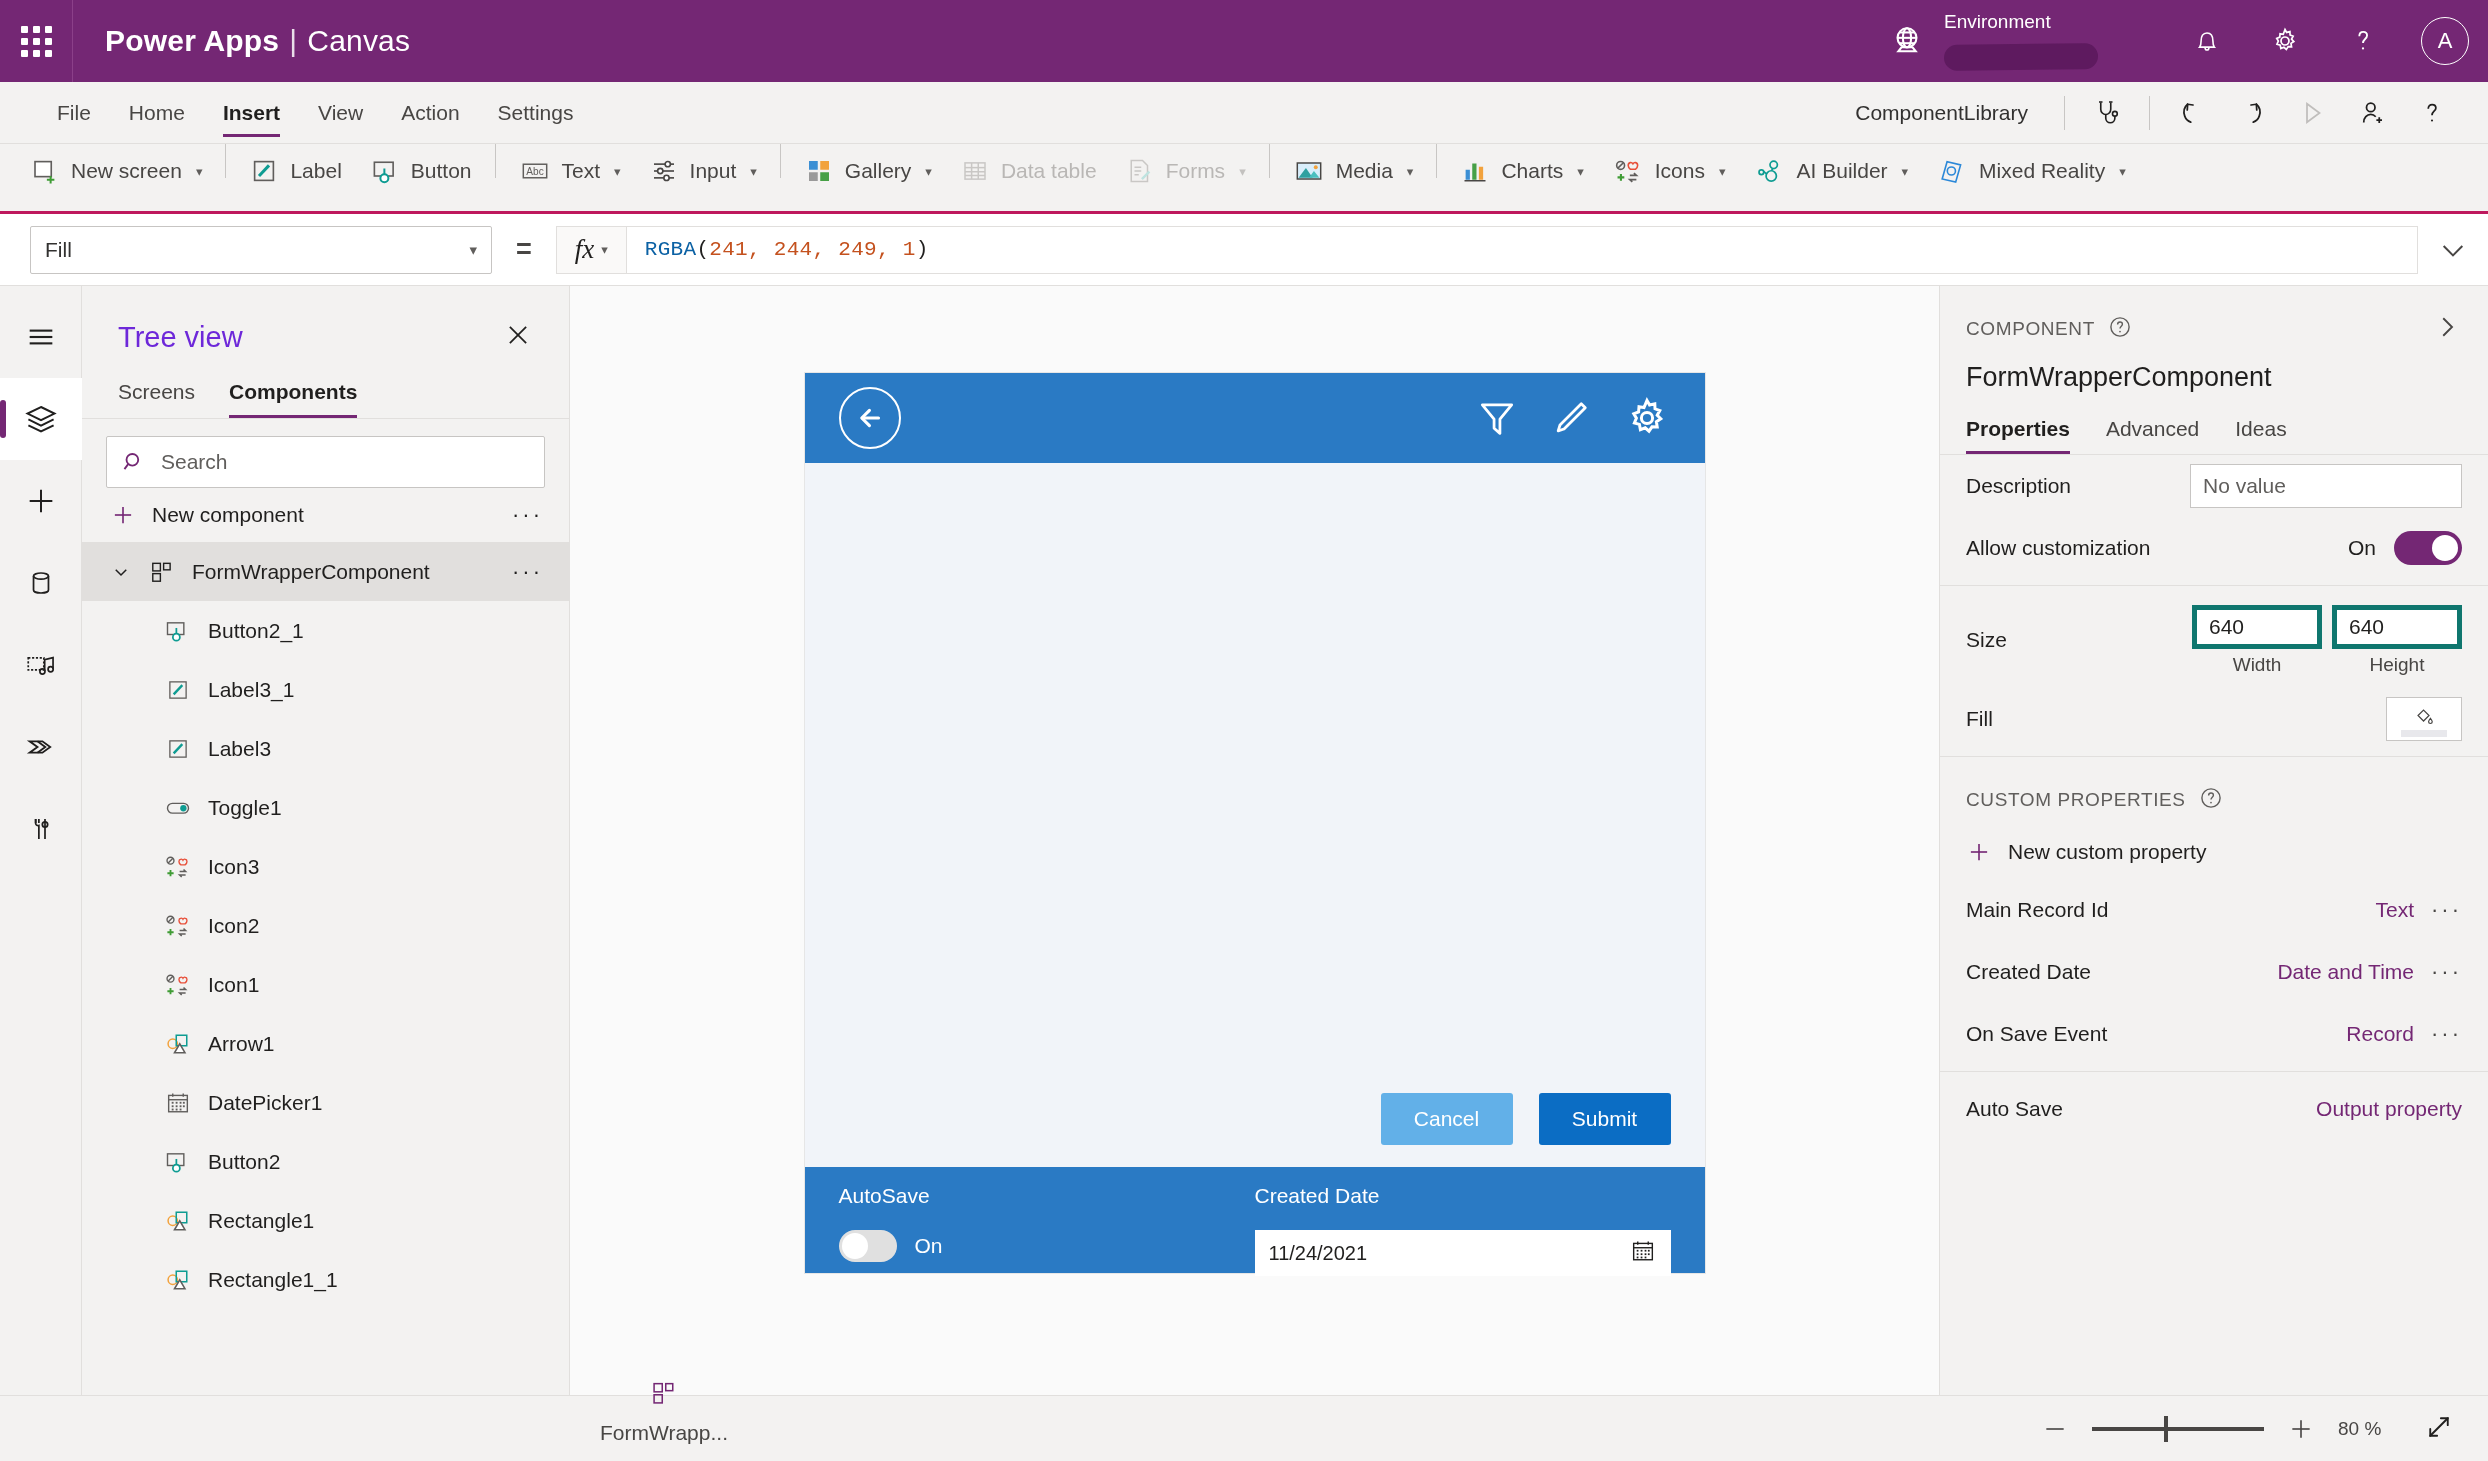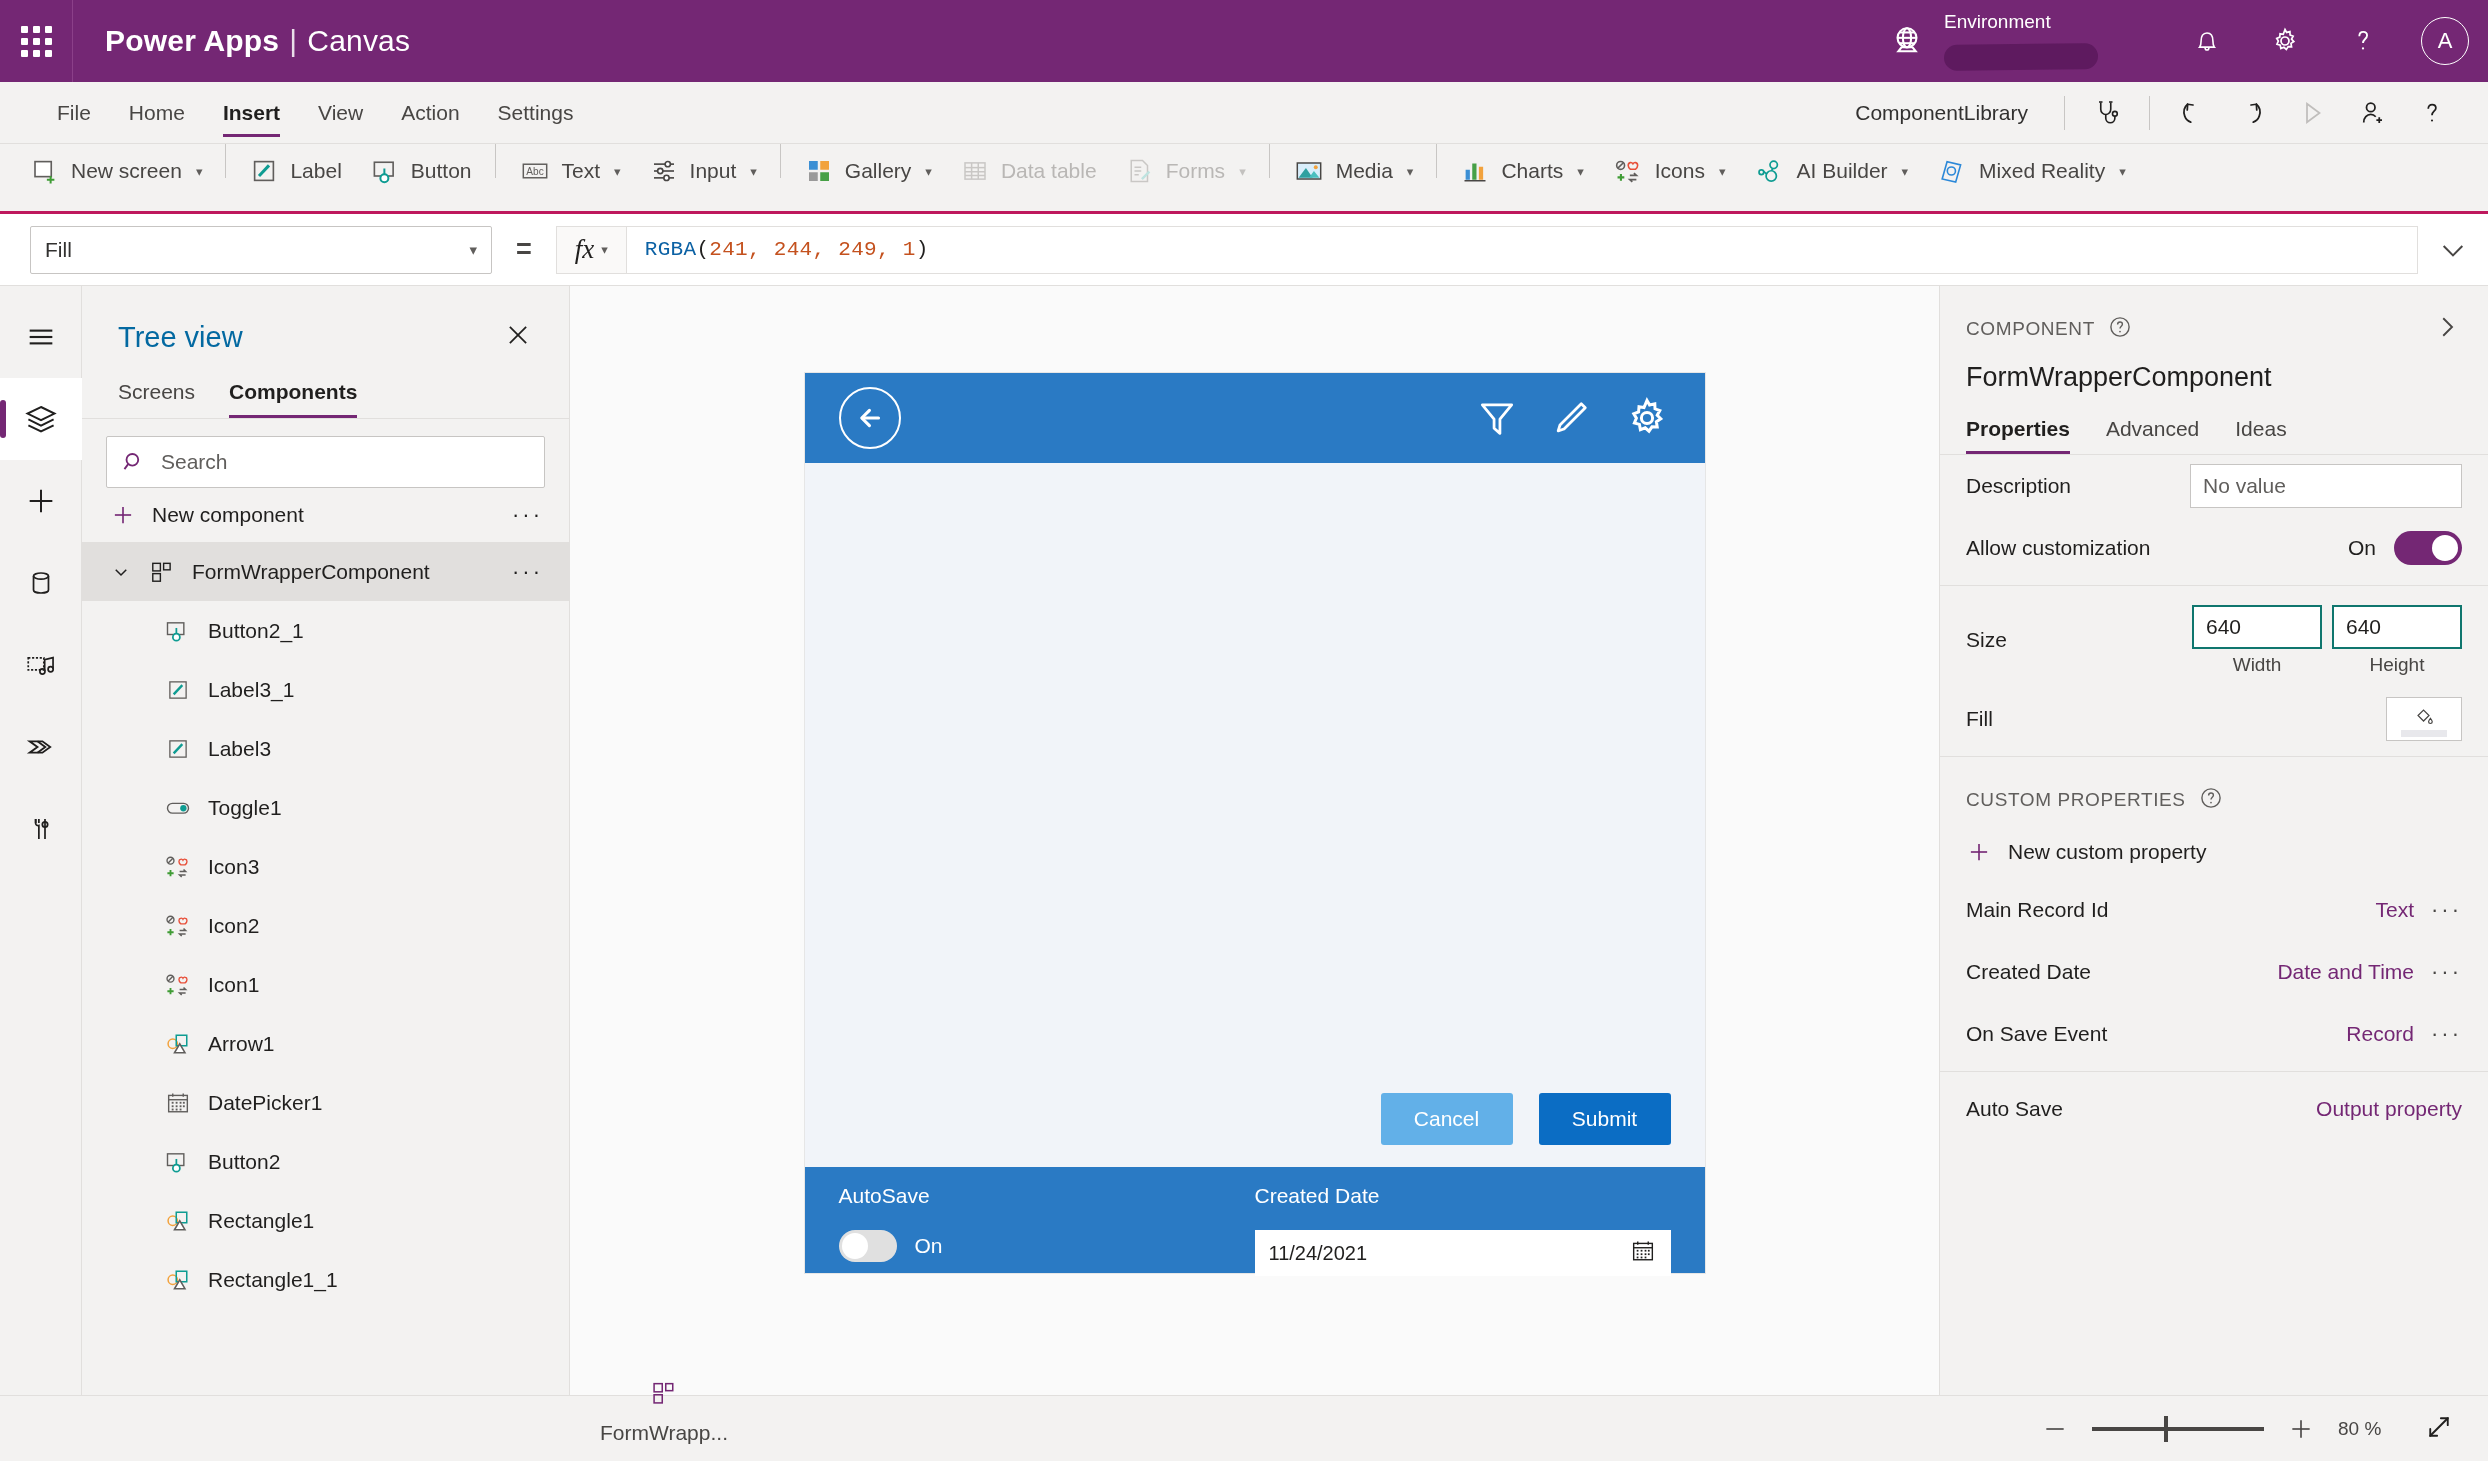--- a/index.html
+++ b/index.html
@@ -130,21 +130,21 @@
     background: #742774; border-radius: 3px;
   }
 
   
   .treepanel {
     width: 488px; flex: 0 0 488px; background: #f3f2f1;
     border-right: 1px solid #e1dfdd; display: flex; flex-direction: column;
     overflow: hidden;
   }
   .tv-head { display: flex; align-items: center; padding: 28px 30px 10px 36px; }
-  .tv-title { font-size: 29px; color: #0369a1; font-weight: 400; }
+  .tv-title { font-size: 29px; color: #6d28d9; font-weight: 400; }
   .tv-close { margin-left: auto; cursor: pointer; padding: 6px; }
   .tv-tabs { display: flex; padding: 0 36px; border-bottom: 1px solid #e1dfdd; }
   .tv-tab {
     font-size: 21px; color: #484644; padding: 10px 0 14px 0; margin-right: 34px;
     cursor: pointer; position: relative;
   }
   .tv-tab.active { color: #201f1e; font-weight: 700; }
   .tv-tab.active::after {
     content: ""; position: absolute; left: 0; right: 0; bottom: 0; height: 3px; background: #742774;
   }
@@ -261,21 +261,21 @@
   }
   .pp-toggle .knob {
     position: absolute; width: 26px; height: 26px; border-radius: 50%;
     background: #fff; top: 4px; right: 4px;
   }
   .pp-toggle-label { font-size: 21px; color: #201f1e; }
   .pp-divider { height: 1px; background: #e1dfdd; margin: 6px 0; }
   .size-boxes { display: flex; gap: 10px; }
   .size-col { display: flex; flex-direction: column; align-items: center; }
   .size-box {
-    width: 130px; height: 44px; background: #fff; border: 2px solid #0f766e;
+    width: 130px; height: 44px; background: #fff; border: 5px solid #0f766e;
     display: flex; align-items: center; padding: 0 12px; font-size: 21px; color: #201f1e;
   }
   .size-cap { font-size: 19px; color: #484644; margin-top: 5px; }
   .fill-swatch {
     width: 76px; height: 44px; background: #fff; border: 1px solid #c7c5c3;
     display: flex; flex-direction: column; align-items: center; justify-content: center;
     cursor: pointer; padding-top: 3px;
   }
   .fill-bar { width: 46px; height: 7px; background: #e8e8ec; margin-top: 3px; }
   .cp-head { display: flex; align-items: center; gap: 12px; padding: 22px 26px 10px 26px; }

